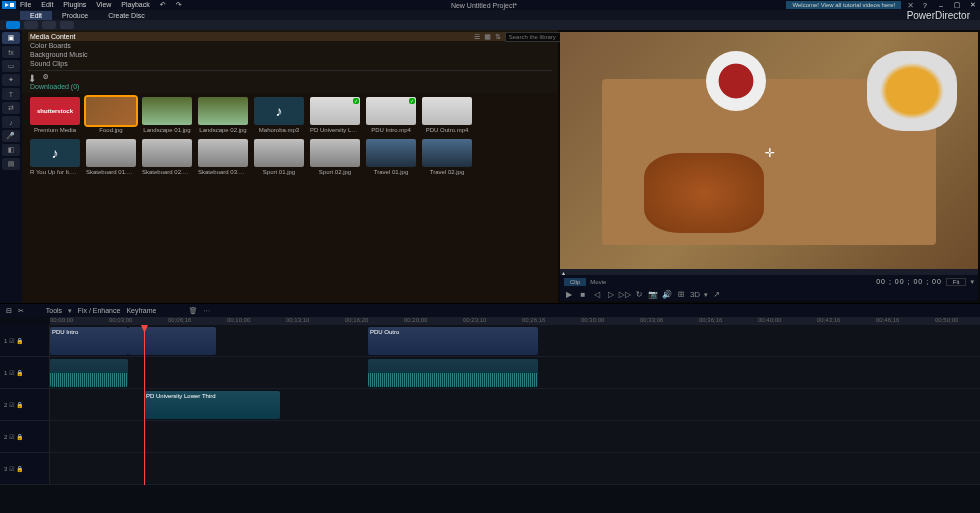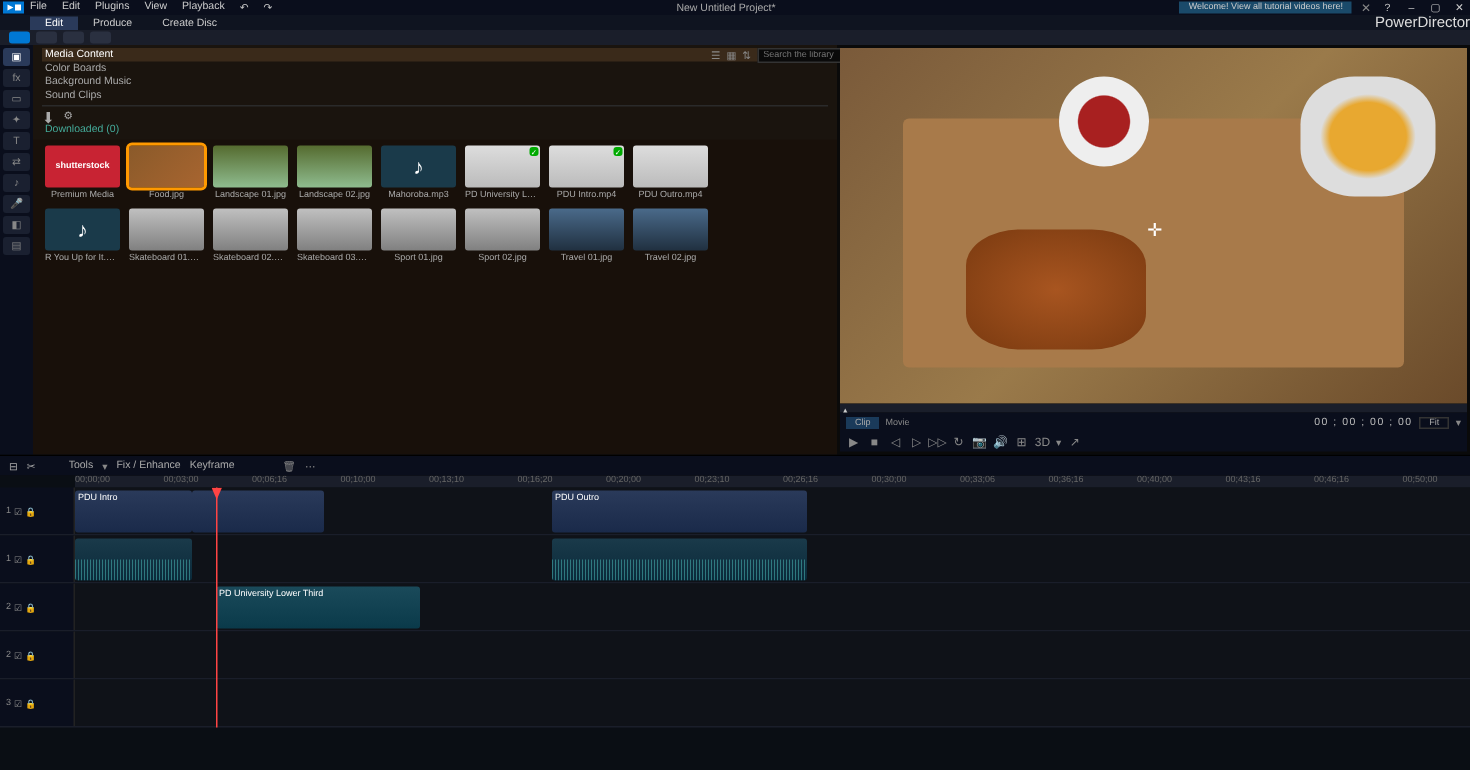--- a/index.html
+++ b/index.html
@@ -10,21 +10,21 @@
 .menu-bar { display: flex; gap: 10px; }
 .menu-item { font-size: 7px; color: #ccc; cursor: pointer; }
 .title-center { flex: 1; text-align: center; font-size: 7px; color: #aaa; }
 .title-right { display: flex; align-items: center; gap: 6px; }
 .welcome-msg { background: #1a4a6a; padding: 1px 6px; font-size: 6px; color: #ccc; }
 .title-btn { width: 10px; text-align: center; color: #ccc; }
 
 .tabs-bar { height: 10px; background: #0f1420; display: flex; align-items: center; padding-left: 20px; }
 .tab { padding: 1px 10px; font-size: 7px; color: #ccc; cursor: pointer; }
 .tab.active { background: #2a3a5a; color: #fff; }
-.brand { margin-left: auto; font-size: 10px; color: #ddd; }
+.brand { margin-left: auto; margin-right: 10px; font-size: 10px; color: #ddd; }
 
 .toolbar-row { height: 10px; background: #1a1e2a; display: flex; align-items: center; padding: 0 6px; gap: 4px; }
 .toolbar-icon { width: 14px; height: 8px; background: #2a3040; border-radius: 2px; }
 .toolbar-icon.blue { background: #0078d4; }
 
 .main-area { height: 273px; display: flex; background: #0f1218; }
 .side-toolbar { width: 22px; background: #0a0e1c; display: flex; flex-direction: column; padding-top: 2px; gap: 2px; }
 .side-icon { width: 18px; height: 12px; margin: 0 auto; background: #1a2030; border-radius: 2px; display: flex; align-items: center; justify-content: center; color: #888; }
 .side-icon.active { background: #2a3a5a; color: #fff; }
 

